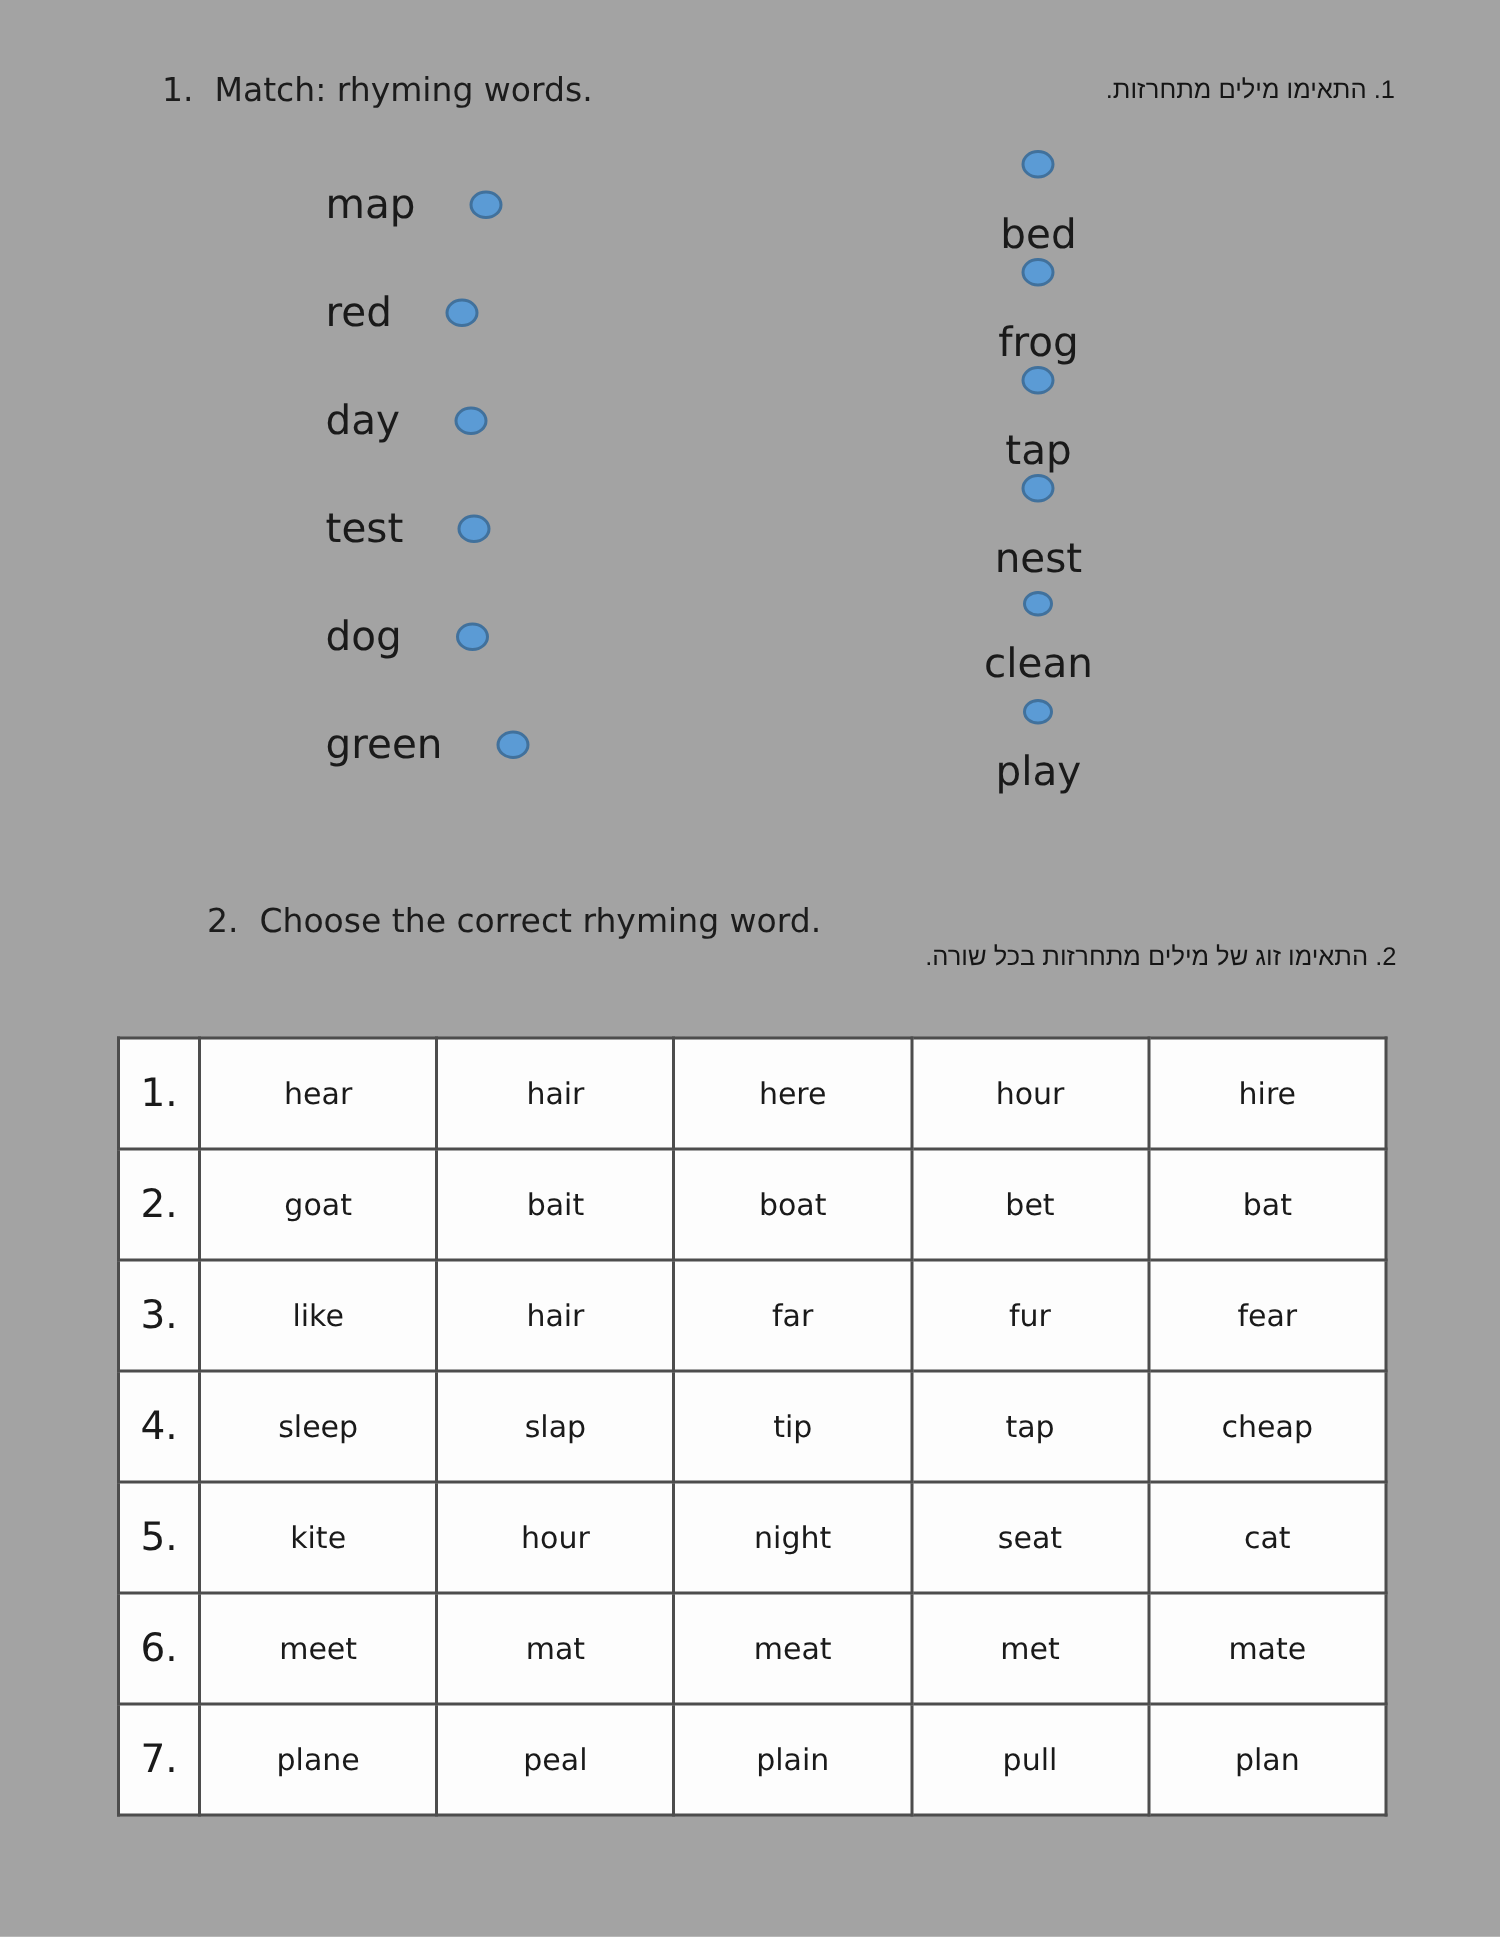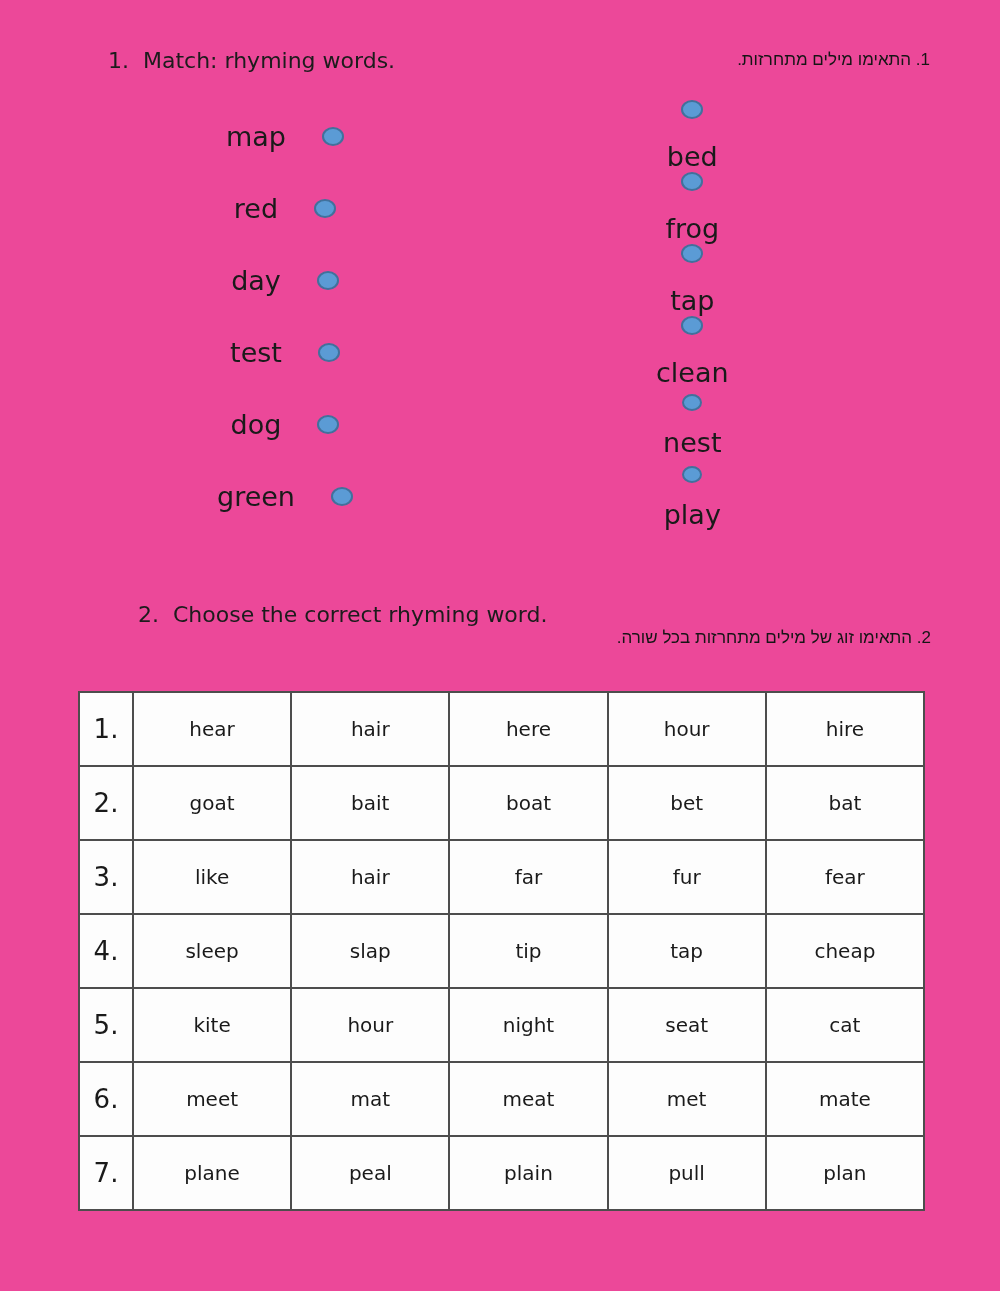--- a/index.html
+++ b/index.html
@@ -4,21 +4,21 @@
 <style>
   html,body{margin:0;padding:0;}
   body{
     width:1000px;height:1291px;
     background:#f4f4f4;
     font-family:"DejaVu Sans",sans-serif;
     color:#1a1a1a;
   }
   .sheet{
     position:relative;width:1000px;height:1291px;
-    background:#ec4899;overflow:hidden;
+    background:#a3a3a3;overflow:hidden;
   }
   
   .title-en{
     position:absolute;
     font-size:22px;
     white-space:pre;
     color:#1c1c1c;
   }
   .t1-en{left:108px;top:48px;}
   .t2-en{left:110px;top:602px;margin-left:28px;}
@@ -34,21 +34,21 @@
 
   
   .match-col{position:absolute;top:100px;}
   .match-col.left{left:217px;}
   .match-col.right{left:656px;}
   .match-item{
     height:72px;
     display:flex;align-items:center;
     font-size:27px;
   }
-  .match-col.left .match-item{gap:36px;justify-content:center;}
+  .match-col.left .match-item{gap:36px;}
   .match-col.right .match-item{gap:22px;flex-direction:column;}
   .dot{
     width:22px;height:19px;
     border-radius:50%;
     background:#5b9bd5;
     border:2px solid #41719c;
     box-sizing:border-box;
     flex:0 0 auto;
     cursor:pointer;
   }
@@ -120,25 +120,25 @@
     <div class="match-item">
       <span class="dot"></span>
       <span class="match-word">frog</span>
     </div>
     <div class="match-item">
       <span class="dot"></span>
       <span class="match-word">tap</span>
     </div>
     <div class="match-item">
       <span class="dot"></span>
+      <span class="match-word">nest</span>
+    </div>
+    <div class="match-item">
+      <span class="dot"></span>
       <span class="match-word">clean</span>
-    </div>
-    <div class="match-item">
-      <span class="dot"></span>
-      <span class="match-word">nest</span>
     </div>
     <div class="match-item">
       <span class="dot"></span>
       <span class="match-word">play</span>
     </div>
   </div>
 
   <div class="title-en t2-en">2.  Choose the correct rhyming word.</div>
   <div class="title-he t2-he">2. התאימו זוג של מילים מתחרזות בכל שורה.</div>
 

